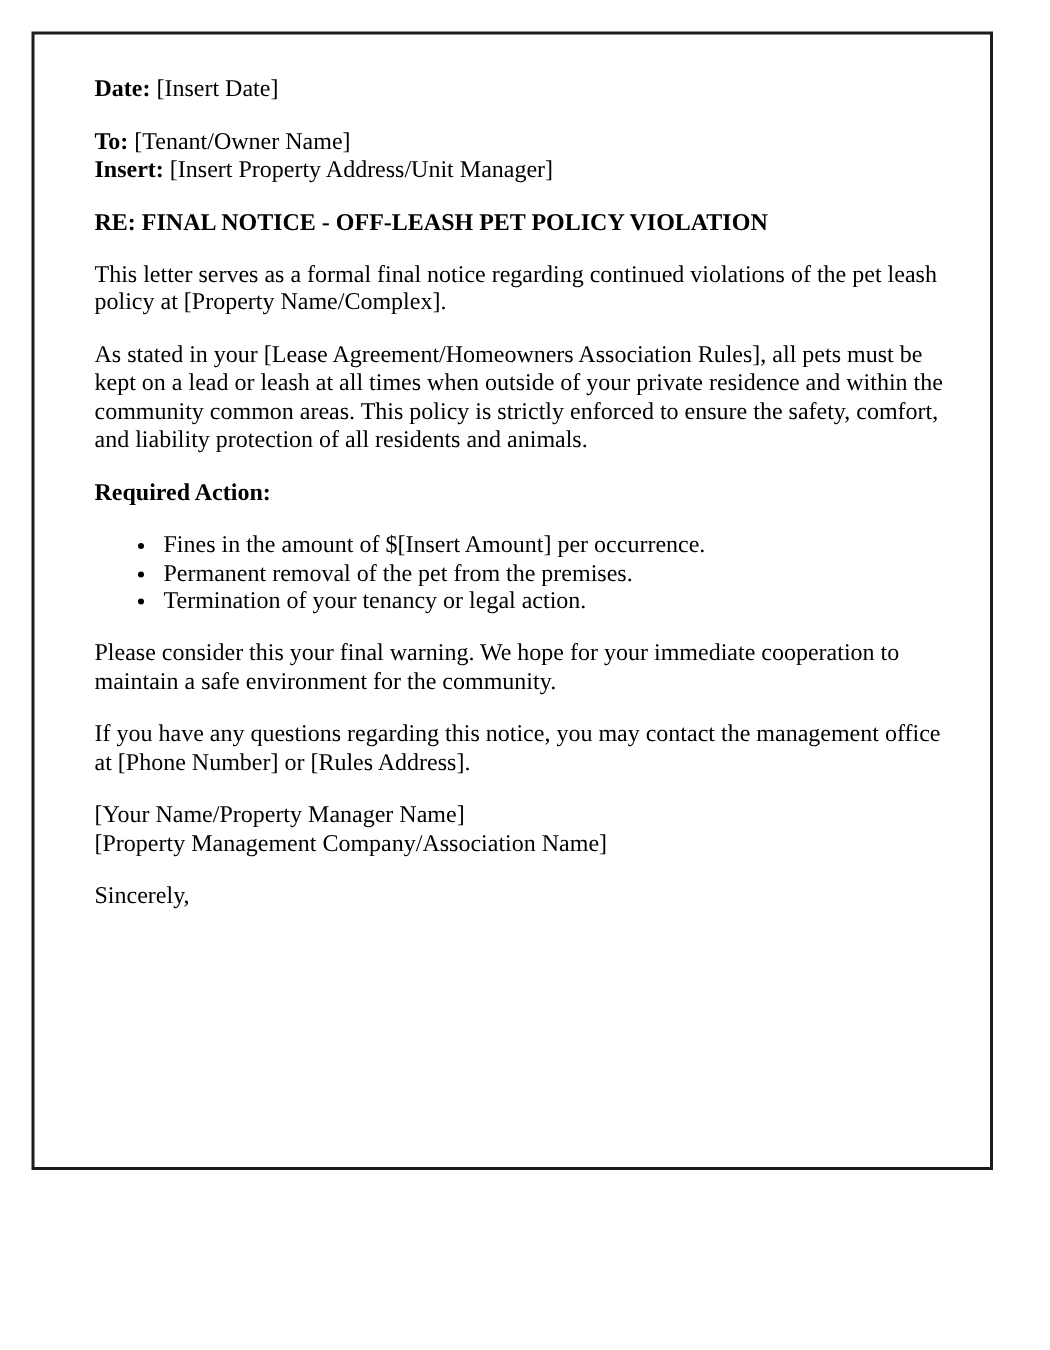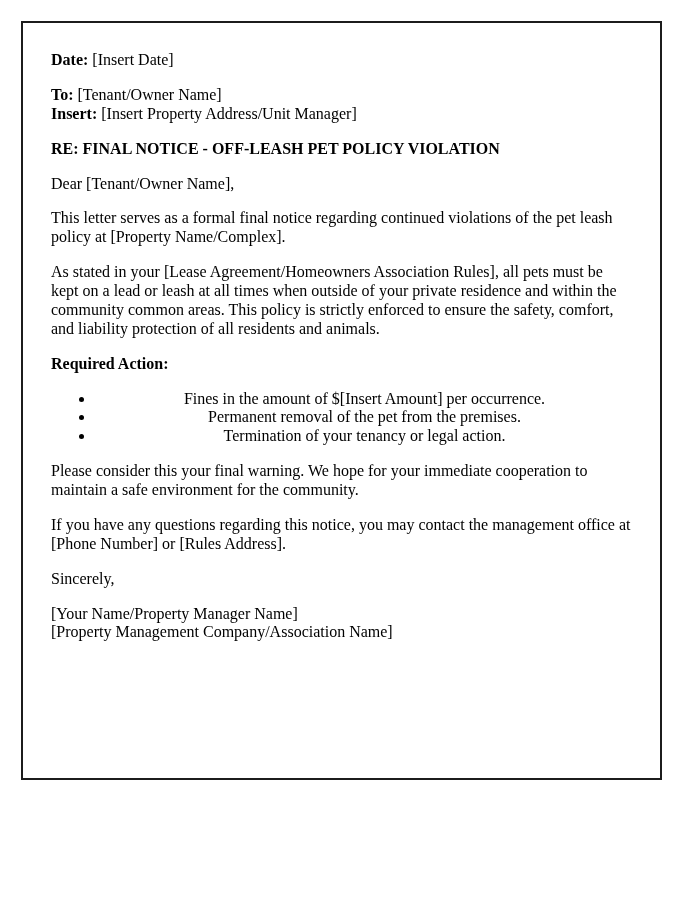--- a/index.html
+++ b/index.html
@@ -17,67 +17,65 @@
     position: relative;
   }
   .letter {
     position: absolute;
     left: 21px;
     top: 21px;
     width: 641px;
     height: 759px;
     box-sizing: border-box;
     border: 2px solid #1c1c1c;
-    padding: 12px 28px 20px 28px;
+    padding: 12px 28px 20px 40px;
     background: #ffffff;
     overflow: hidden;
   }
   .letter p {
     margin: 16px 0;
   }
   .bold {
     font-weight: bold;
   }
   ul.action-list {
     margin: 16px 0;
     padding-left: 44px;
   }
   ul.action-list li {
     margin: 0;
     padding-left: 2px;
-    text-align: center;
   }
 </style>
 </head>
 <body>
 
 <div class="letter">
 
   <p><span class="bold">Date:</span> <span>[Insert Date]</span></p>
 
   <p><span class="bold">To:</span> <span>[Tenant/Owner Name]</span><br><span class="bold">Insert:</span> <span>[Insert Property Address/Unit Manager]</span></p>
 
   <p class="bold">RE: FINAL NOTICE - OFF-LEASH PET POLICY VIOLATION</p>
 
-  <p>Dear [Tenant/Owner Name],</p>
 
   <p>This letter serves as a formal final notice regarding continued violations of the pet leash policy at [Property Name/Complex].</p>
 
 
   <p>As stated in your [Lease Agreement/Homeowners Association Rules], all pets must be kept on a lead or leash at all times when outside of your private residence and within the community common areas. This policy is strictly enforced to ensure the safety, comfort, and liability protection of all residents and animals.</p>
 
   <p><span class="bold">Required Action:</span><br></p>
 
   <ul class="action-list">
     <li>Fines in the amount of $[Insert Amount] per occurrence.</li>
     <li>Permanent removal of the pet from the premises.</li>
     <li>Termination of your tenancy or legal action.</li>
   </ul>
 
   <p>Please consider this your final warning. We hope for your immediate cooperation to maintain a safe environment for the community.</p>
 
   <p>If you have any questions regarding this notice, you may contact the management office at [Phone Number] or [Rules Address].</p>
 
+  <p><span>[Your Name/Property Manager Name]</span><br><span>[Property Management Company/Association Name]</span></p>
+
   <p>Sincerely,</p>
-
-  <p><span>[Your Name/Property Manager Name]</span><br><span>[Property Management Company/Association Name]</span></p>
 
 </div>
 
 </body></html>

